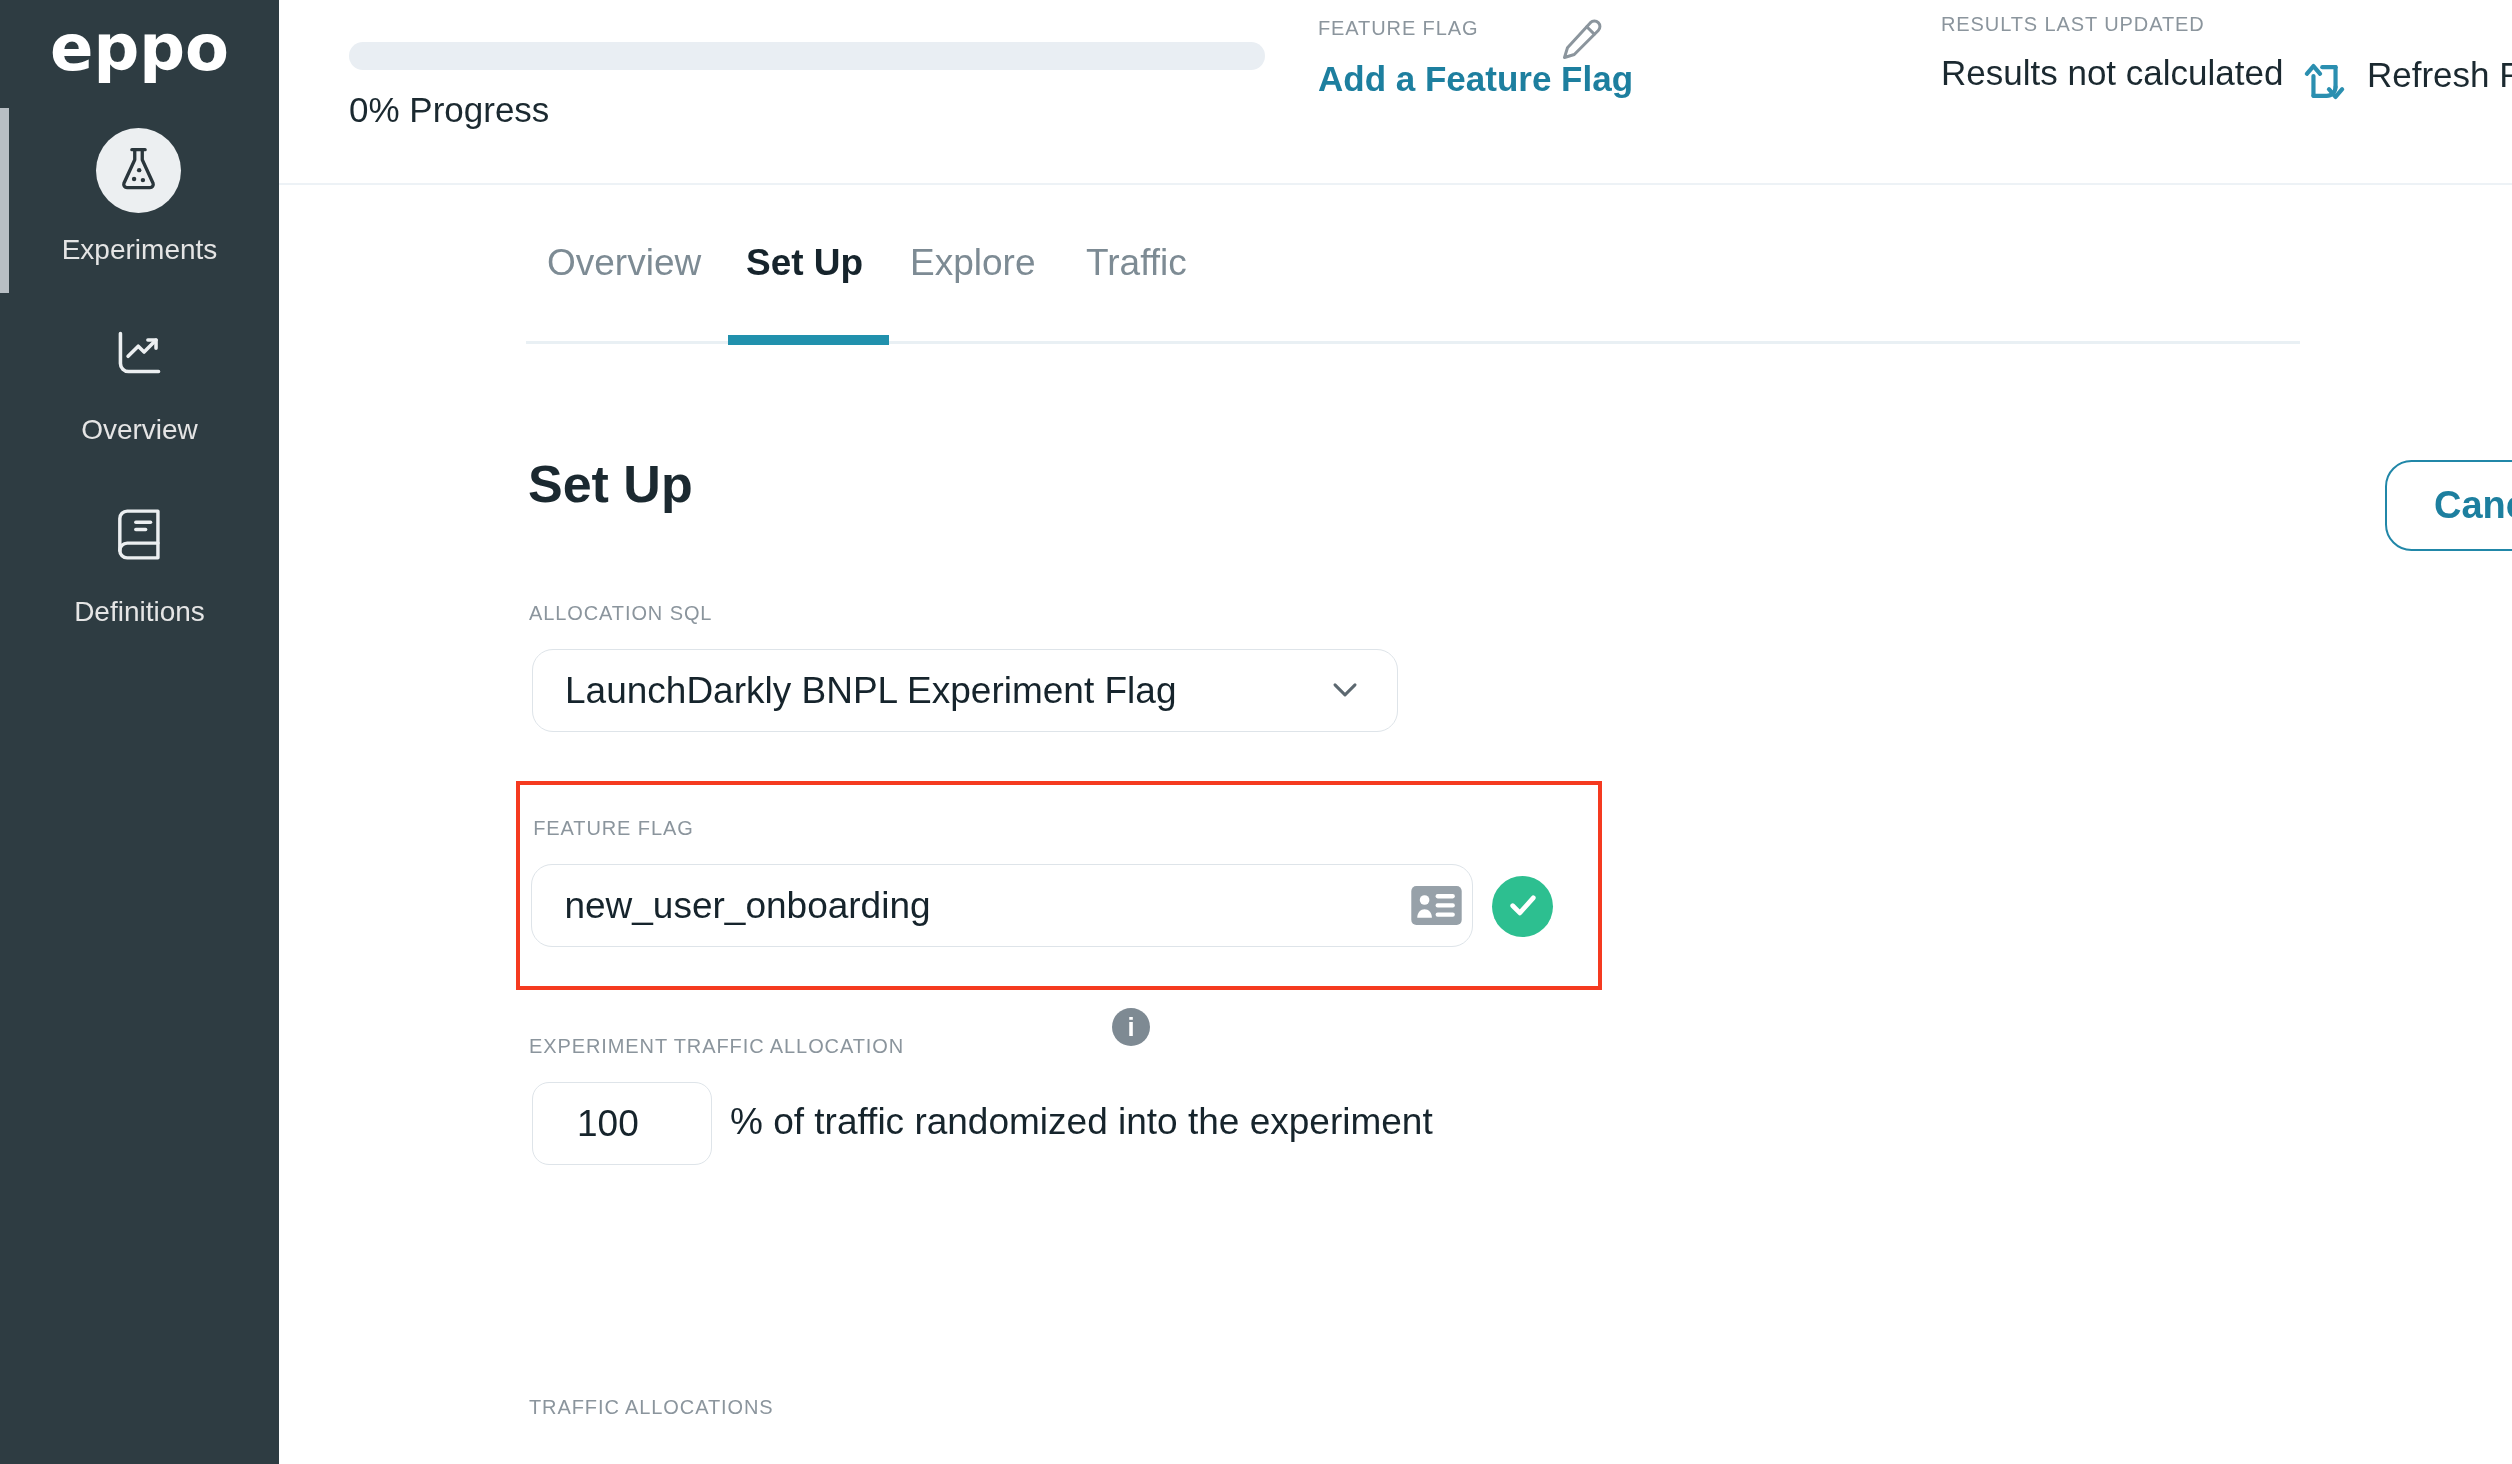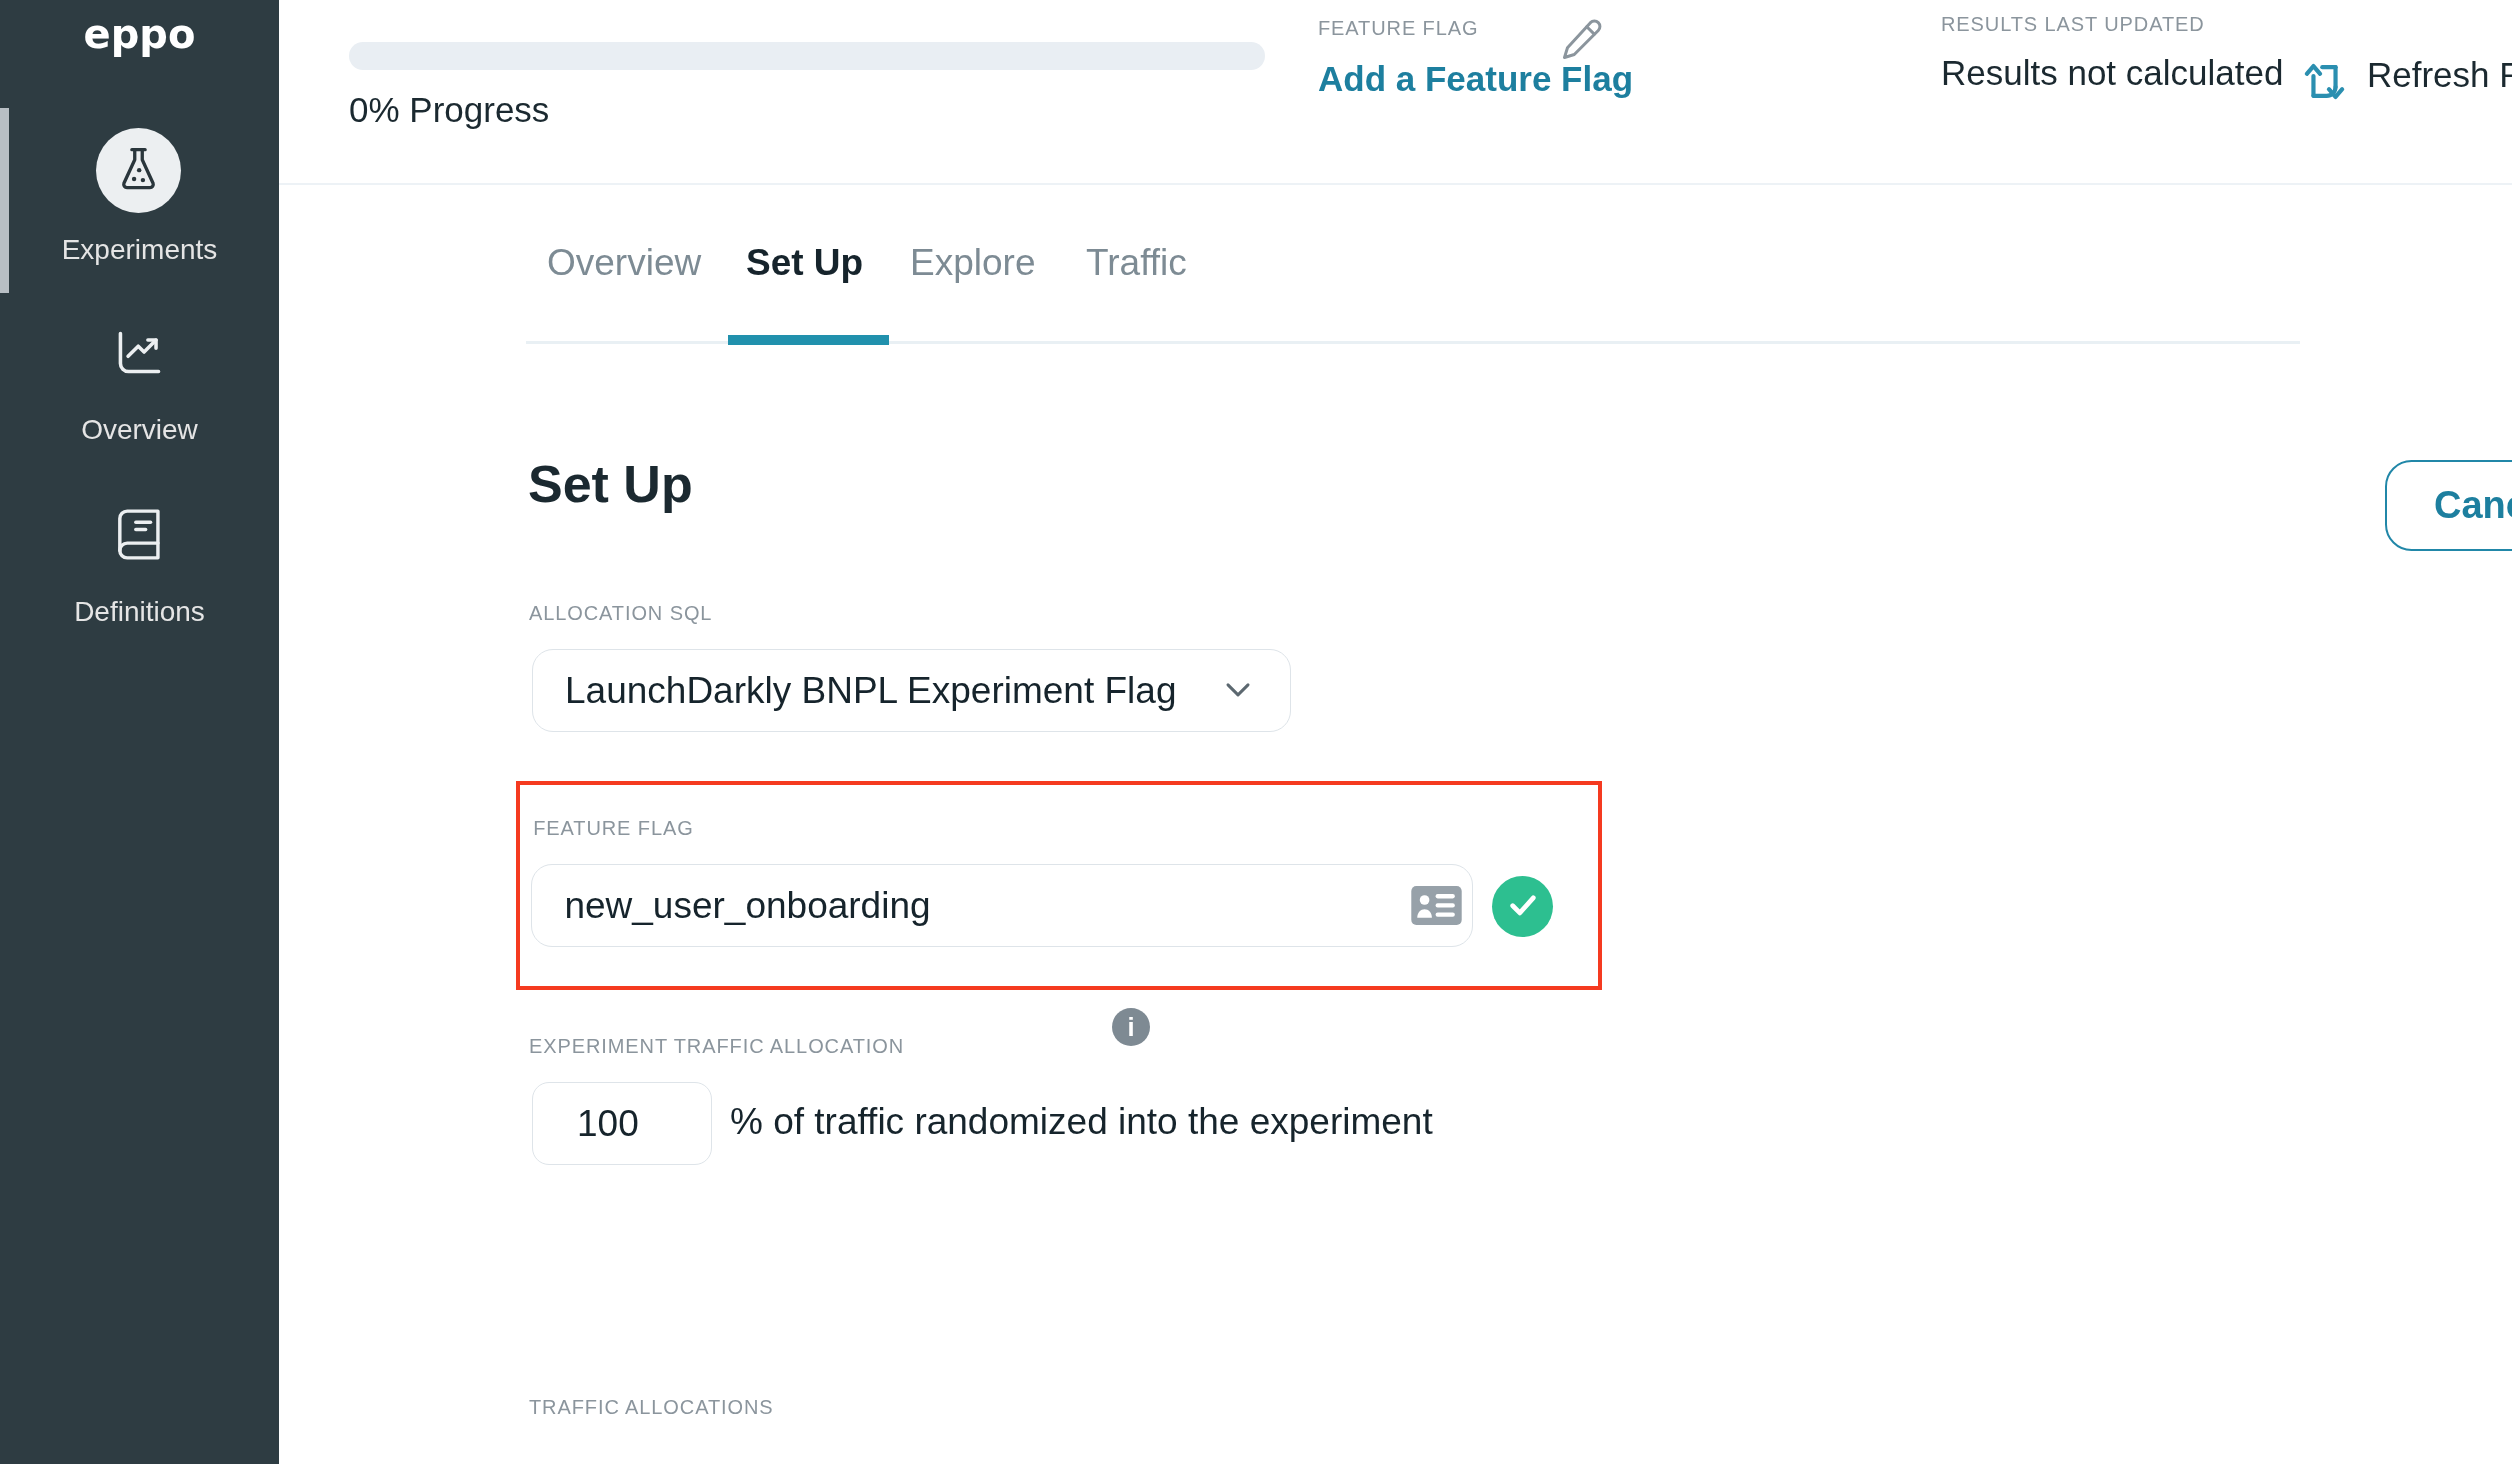--- a/index.html
+++ b/index.html
@@ -4,21 +4,21 @@
 <style>
   * { margin:0; padding:0; box-sizing:border-box; }
   html,body { width:2512px; height:1464px; background:#fff; }
   body { font-family:"Liberation Sans", sans-serif; color:#1b2930; }
   #app { position:relative; width:2512px; height:1464px; overflow:hidden; background:#fff; }
 
   
   .sidebar { position:absolute; left:0; top:0; width:279px; height:1464px; background:#2e3c42; }
   .active-indicator { position:absolute; left:0; top:108px; width:8.5px; height:185px; background:#b8bfc4; }
   .logo { position:absolute; top:11.4px; left:0; width:279px; text-align:center;
-          font-family:"DejaVu Sans", sans-serif; font-weight:700; font-size:40px; color:#ffffff; letter-spacing:0px; }
+          font-family:"DejaVu Sans", sans-serif; font-weight:700; font-size:64px; color:#ffffff; letter-spacing:0px; }
   .nav-circle { position:absolute; left:96px; width:85px; height:85px; border-radius:50%;
                 background:#eceff1; display:flex; align-items:center; justify-content:center; }
   .nav-icon { position:absolute; left:109px; width:61px; height:61px; display:flex; align-items:center; justify-content:center; }
   .nav-label { position:absolute; left:0; width:279px; text-align:center; font-size:28px; color:#e5e5e5; }
 
   
   .header-rule { position:absolute; left:279px; top:183px; width:2233px; height:1.9px; background:#edf2f6; }
   .progress-bar { position:absolute; left:349px; top:42px; width:916px; height:28px; border-radius:14px; background:#e9eef3; overflow:hidden; }
   .progress-fill { height:100%; width:0; background:#2191ad; }
   .progress-label { position:absolute; left:349px; top:90px; font-size:35px; color:#1b2930; }
@@ -40,21 +40,21 @@
   .tabs-rule { position:absolute; left:526px; top:341px; width:1774px; height:2.8px; background:#e9f0f4; }
   .tab-underline { position:absolute; left:728px; top:335px; width:161px; height:9.5px; background:#2191ad; }
 
   
   .setup-title { position:absolute; left:528px; top:454px; font-size:52px; font-weight:700; color:#1b2930; }
   .cancel-btn { position:absolute; left:2385px; top:460px; width:265px; height:91px; background:#fff;
                 border:2.8px solid #2187a8; border-radius:26.5px; display:flex; align-items:center; padding-left:47px;
                 font-size:38px; font-weight:700; color:#1d7f9f; cursor:pointer; }
 
   .sql-label { position:absolute; left:529px; top:602px; }
-  .select-box { position:absolute; left:532px; top:649px; width:759px; height:83px; background:#fff;
+  .select-box { position:absolute; left:532px; top:649px; width:866px; height:83px; background:#fff;
                 border:1.9px solid #dee4e9; border-radius:21px; display:flex; align-items:center;
                 justify-content:space-between; padding:0 32px; cursor:pointer; }
   .select-value { font-size:37px; color:#16242c; white-space:nowrap; }
 
   .red-box { position:absolute; left:516px; top:781px; width:1086px; height:209px; border:4.7px solid #f53a20; }
   .ff-field-label { position:absolute; left:13.2px; top:32px; }
   .text-input { border:1.9px solid #dee4e9; border-radius:21px; font-family:"Liberation Sans", sans-serif;
                 font-size:37px; color:#16242c; background:#fff; outline:none; }
   .ff-input { position:absolute; left:11.4px; top:79px; width:942px; height:83px; padding:0 95px 0 32px; }
   .idcard-wrap { position:absolute; left:889px; top:96px; width:55px; height:49px; }

